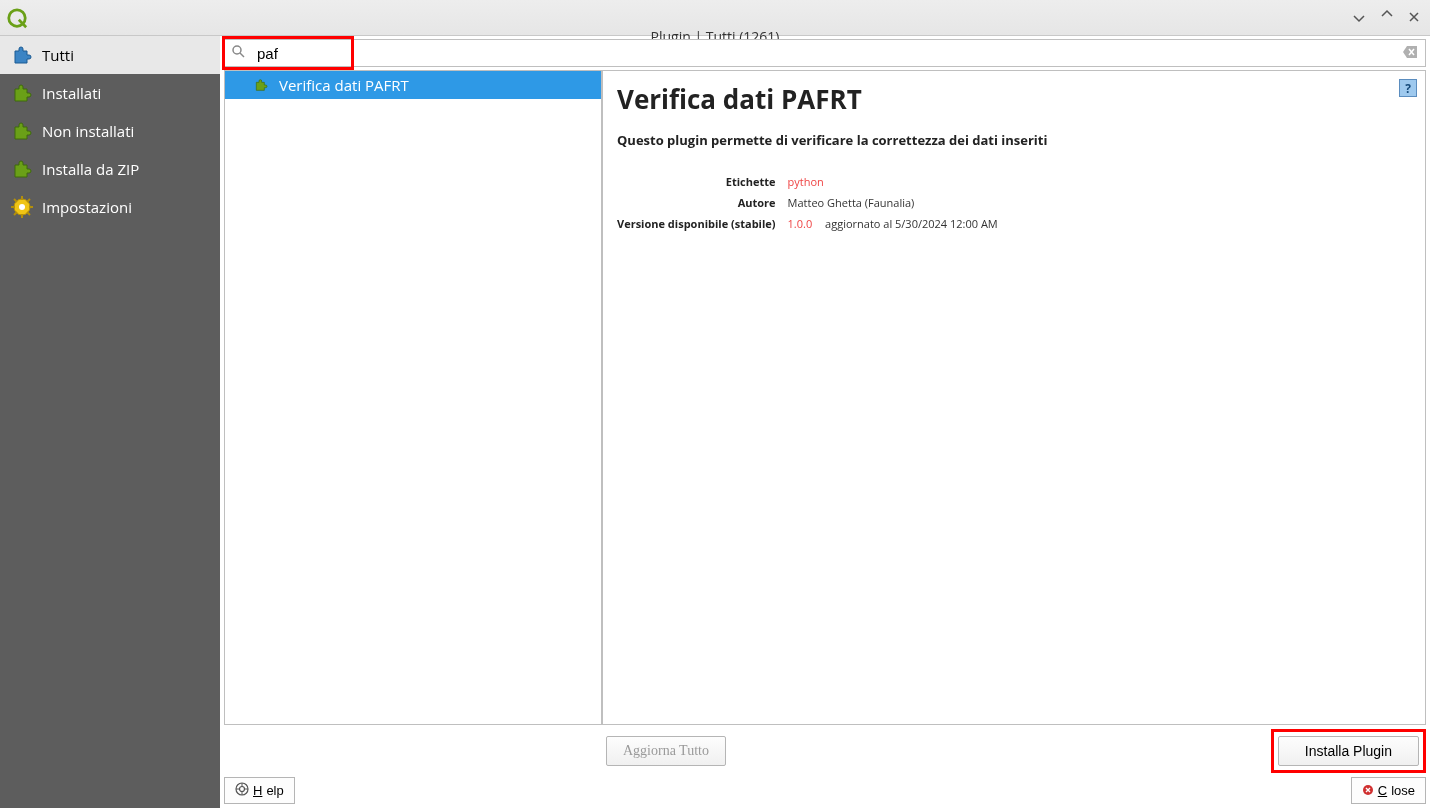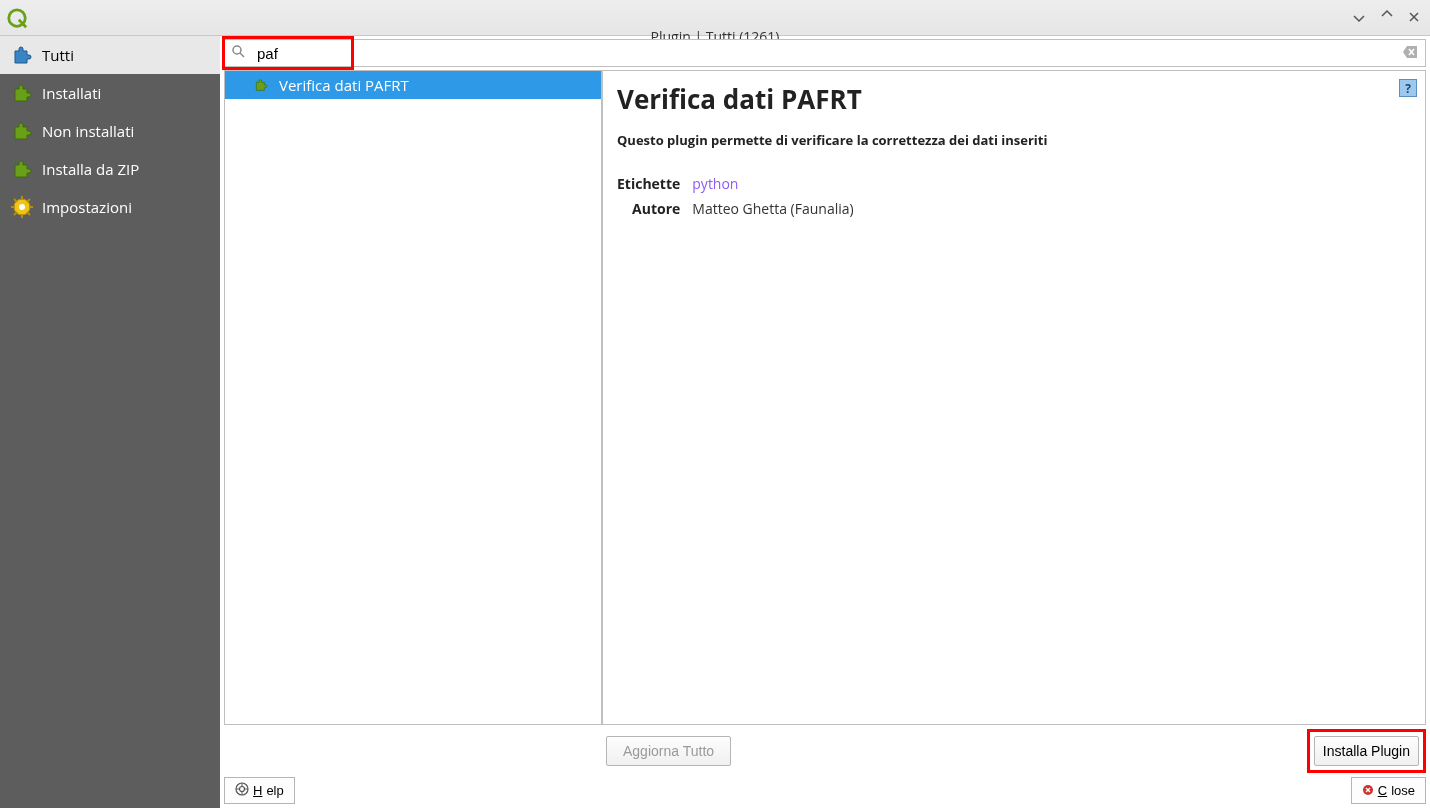--- a/index.html
+++ b/index.html
@@ -27,32 +27,32 @@
 
 .content-row { flex: 1; display: flex; padding: 0 4px 4px 4px; overflow: hidden; }
 .results-panel { width: 378px; border: 1px solid #bfbfbf; background: #fff; display: flex; flex-direction: column; overflow: hidden; }
 .result-item { display: flex; align-items: center; gap: 10px; padding: 4px 28px; background: #2e99e6; color: #fff; font-size: 15px; cursor: pointer; }
 .result-icon { width: 16px; height: 16px; }
 
 .detail-panel { flex: 1; border: 1px solid #bfbfbf; background: #fff; padding: 10px 14px; position: relative; overflow: auto; }
 .help-icon { position: absolute; top: 8px; right: 8px; width: 18px; height: 18px; border: 1px solid #5b8dbf; background: #9ec9ee; color: #164a7a; font-size: 12px; font-weight: bold; display: flex; align-items: center; justify-content: center; cursor: pointer; }
 .detail-title { font-size: 26px; font-weight: 700; color: #222; margin-bottom: 14px; }
 .detail-desc { font-size: 13px; font-weight: 700; color: #222; margin-bottom: 22px; }
-.detail-table { display: table; font-size: 14px; }
+.detail-table { display: table; font-size: 11px; }
 .detail-row { display: table-row; }
 .detail-label { display: table-cell; text-align: right; font-weight: 700; padding: 3px 12px 3px 0; vertical-align: top; color: #222; white-space: nowrap; }
 .detail-value { display: table-cell; padding: 3px 0; vertical-align: top; color: #333; }
-.detail-value a { color: #8b5cf6; text-decoration: none; margin-right: 10px; cursor: pointer; }
+.detail-value a { color: #ef4444; text-decoration: none; margin-right: 10px; cursor: pointer; }
 
 .buttons-row { display: flex; padding: 0 4px 4px 4px; gap: 4px; align-items: center; }
 .buttons-row .spacer-left { width: 378px; }
 .btn { border: 1px solid #b5b5b5; background: linear-gradient(to bottom, #fdfdfd, #f0f0f0); padding: 6px 16px; font-size: 14px; cursor: pointer; border-radius: 2px; }
-.btn.disabled { color: #9a9a9a; cursor: default; }
+.btn.disabled { color: #9a9a9a; cursor: default; font-family: Liberation Serif, serif; }
 .install-highlight { border: 3px solid #ff0000; padding: 4px; margin-left: auto; }
-.install-highlight .btn { padding: 6px 8px; }
+.install-highlight .btn { padding: 6px 26px; }
 
 .footer { display: flex; padding: 0 4px 4px 4px; }
 .help-btn { border: 1px solid #b5b5b5; background: #fdfdfd; padding: 4px 10px; font-size: 13px; cursor: pointer; display: flex; align-items: center; gap: 4px; }
 .close-btn { margin-left: auto; border: 1px solid #b5b5b5; background: #fdfdfd; padding: 4px 10px; font-size: 13px; cursor: pointer; display: flex; align-items: center; gap: 4px; }
 .close-btn .ci { color: #d03030; font-size: 11px; }
 </style>
 </head>
 <body>
 
 <div class="titlebar">
@@ -169,20 +169,26 @@
         <div class="detail-desc">Questo plugin permette di verificare la correttezza dei dati inseriti</div>
         <div class="detail-table">
           <div class="detail-row">
             <div class="detail-label">Etichette</div>
             <div class="detail-value"><a>python</a></div>
           </div>
           <div class="detail-row">
             <div class="detail-label">Autore</div>
             <div class="detail-value">Matteo Ghetta (Faunalia)</div>
           </div>
+          <div class="detail-row">
+            <div class="detail-label">Versione disponibile (stabile)</div>
+            <div class="detail-value">
+              <a>1.0.0</a><span> aggiornato al 5/30/2024 12:00 AM</span>
+            </div>
+          </div>
         </div>
       </div>
     </div>
 
     <div class="buttons-row">
       <div class="spacer-left"></div>
       <button class="btn disabled">Aggiorna Tutto</button>
       <div class="install-highlight">
         <button class="btn">Installa Plugin</button>
       </div>

